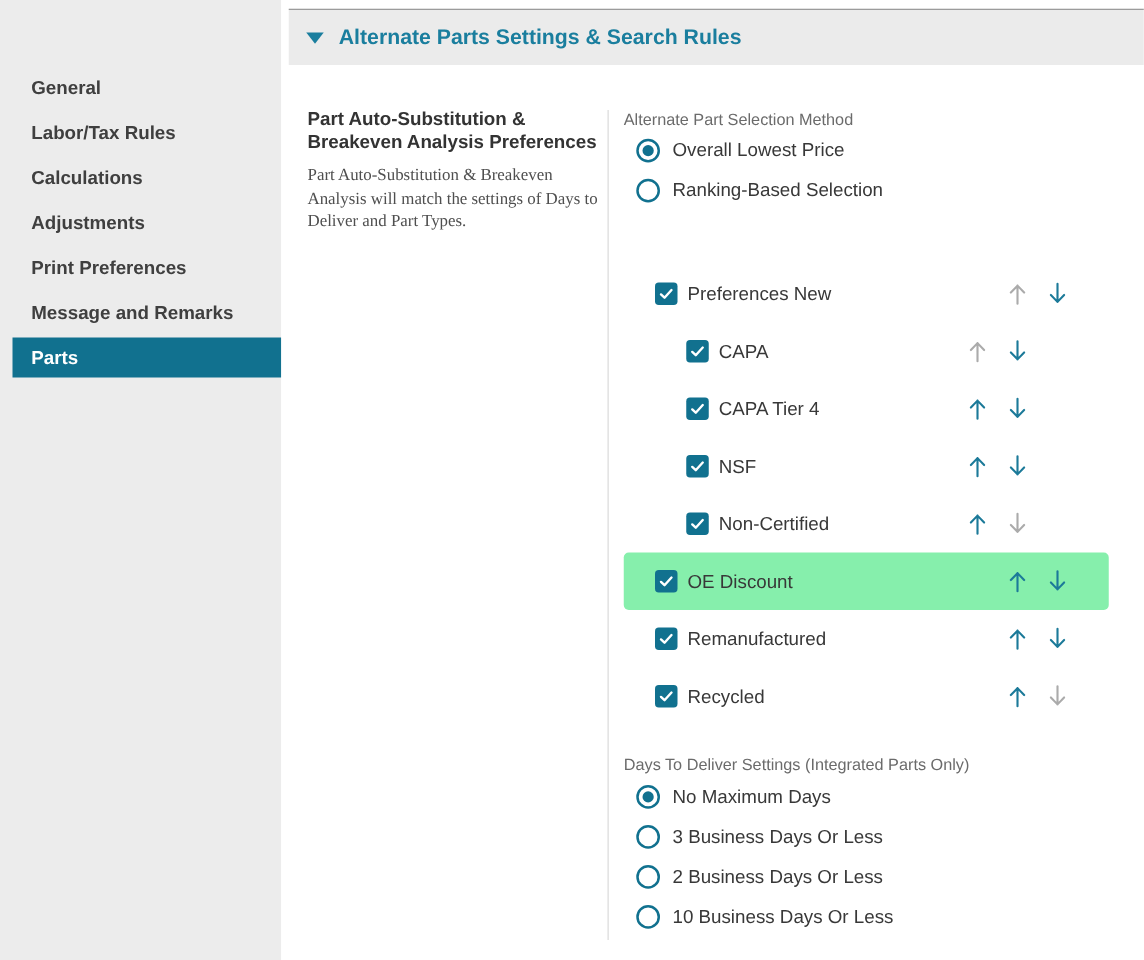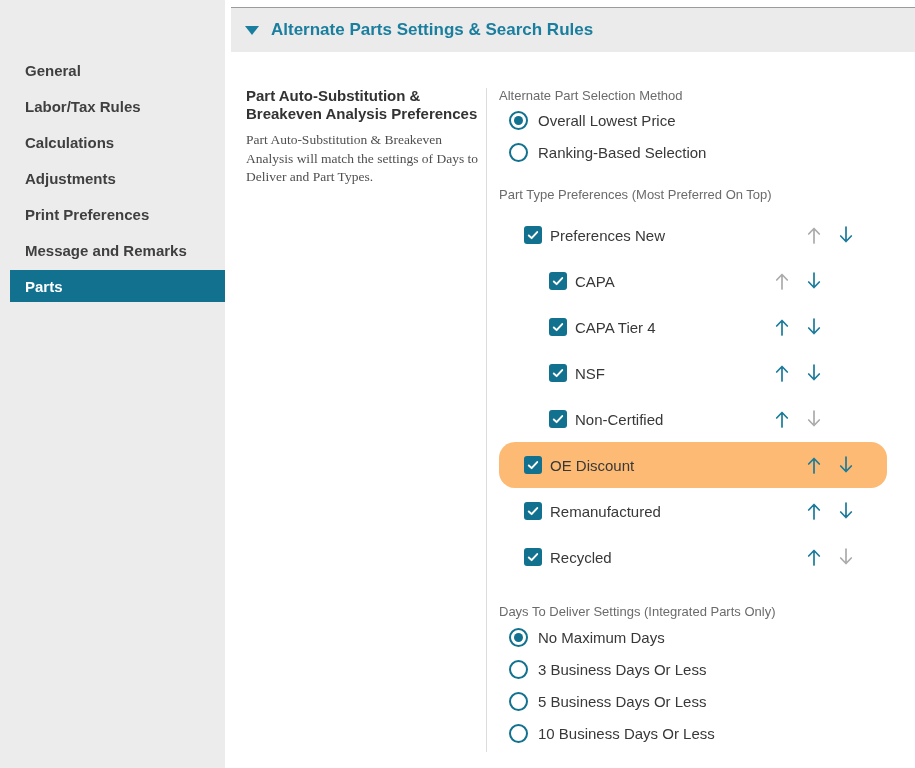--- a/index.html
+++ b/index.html
@@ -78,21 +78,21 @@
   }
   .radio-dot { width:9px; height:9px; border-radius:50%; background:#11718f; display:none; }
   .radio-row.selected .radio-dot { display:block; }
   .radio-label { font-size:15px; color:#383838; }
 
   
   .rows-wrap { position:absolute; left:274px; top:0; width:388px; }
   .pt-row {
     position:absolute; left:0; width:388px; height:46px;
   }
-  .pt-row.highlighted { background:#fdba74; border-radius:16px; }
+  .pt-row.highlighted { background:#86efac; border-radius:4px; }
   .cbx {
     position:absolute; left:25px; top:14px; width:18px; height:18px;
     background:#11718f; border-radius:3px; cursor:pointer;
     display:flex; align-items:center; justify-content:center;
   }
   .pt-row.child .cbx { left:50px; }
   .pt-label {
     position:absolute; left:51px; top:0; height:46px;
     display:flex; align-items:center;
     font-size:15px; color:#383838;
@@ -145,21 +145,20 @@
           <span class="radio-dot"></span>
         </span>
     <span class="radio-label">Overall Lowest Price</span>
   </div>
       <div class="radio-row">
     <span class="radio-circle"></span>
     <span class="radio-label">Ranking-Based Selection</span>
   </div>
     </div>
 
-  <div class="field-label" style="top:187px;">Part Type Preferences (Most Preferred On Top)</div>
   <div class="rows-wrap" id="pt-rows">
       <div class="pt-row" style="top: 212px;">
     <span class="cbx">
       <svg width="14" height="14" viewBox="0 0 16 16">
         <path d="M3.2 8.6 L6.4 11.6 L12.8 4.6" fill="none" stroke="#ffffff" stroke-width="2.2" stroke-linecap="round" stroke-linejoin="round"></path>
       </svg>
     </span>
     <span class="pt-label">Preferences New</span>
     <span class="arrow-btn arrow-up disabled">
       <svg width="16" height="20" viewBox="0 0 16 20">
@@ -307,21 +306,21 @@
           <span class="radio-dot"></span>
         </span>
     <span class="radio-label">No Maximum Days</span>
   </div>
       <div class="radio-row">
     <span class="radio-circle"></span>
     <span class="radio-label">3 Business Days Or Less</span>
   </div>
       <div class="radio-row">
     <span class="radio-circle"></span>
-    <span class="radio-label">5 Business Days Or Less</span>
+    <span class="radio-label">2 Business Days Or Less</span>
   </div>
       <div class="radio-row">
     <span class="radio-circle"></span>
     <span class="radio-label">10 Business Days Or Less</span>
   </div>
     </div>
 
 </div>
 
 </body></html>

